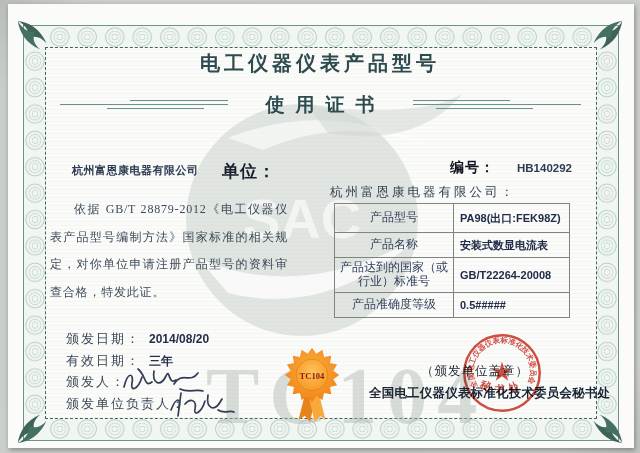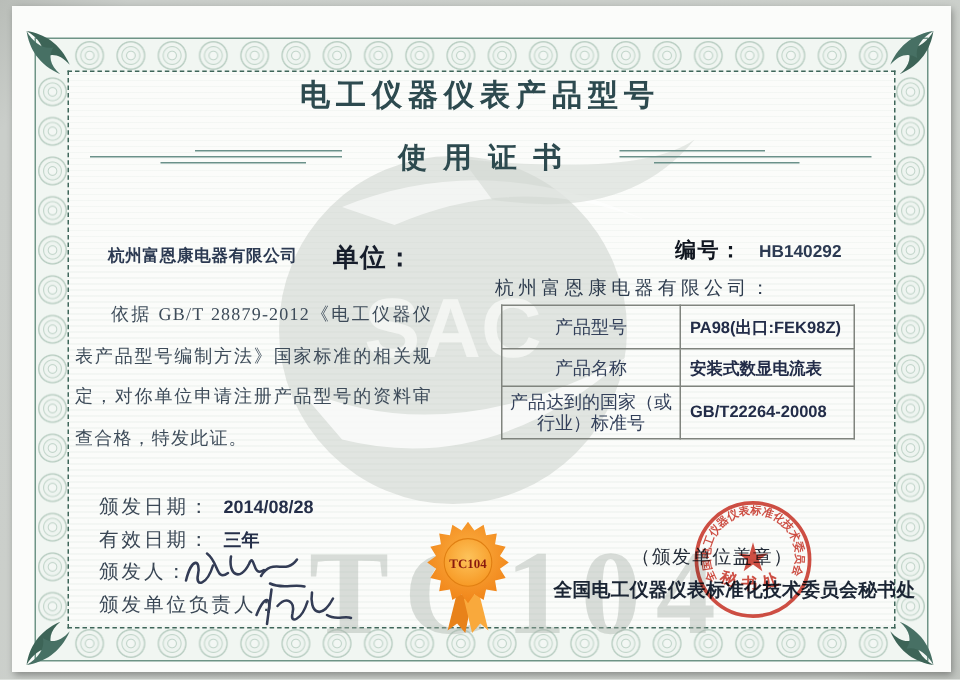--- a/index.html
+++ b/index.html
@@ -58,27 +58,27 @@
   .rules-right .r3{top:9px;left:14%;width:58%;}
   .company{position:absolute;left:72px;top:163px;font-size:11px;font-weight:bold;
     color:#2c3a52;letter-spacing:.5px;}
   .unit-label{position:absolute;left:222px;top:160px;font-size:17px;font-weight:bold;
     color:#161d2b;letter-spacing:1px;}
   .body-text{position:absolute;left:50px;top:196px;width:238px;
     font-family:"Liberation Serif","DejaVu Serif",serif;font-size:12px;
     line-height:27.5px;color:#3d4b59;text-indent:2em;letter-spacing:.8px;text-align:justify;}
   .serial{position:absolute;left:450px;top:158px;white-space:nowrap;}
   .serial-label{font-size:14px;font-weight:bold;color:#101620;letter-spacing:1px;margin-top:25px;}
-  .serial-value{font-size:11.5px;font-weight:bold;color:#2c3a52;margin-left:11px;text-align:right;}
+  .serial-value{font-size:11.5px;font-weight:bold;color:#2c3a52;margin-left:22px;text-align:right;}
   .tech-heading{position:absolute;left:330px;top:184px;
     font-family:"Liberation Serif","DejaVu Serif",serif;font-size:12.5px;
     color:#2e3c4e;letter-spacing:3px;}
   table.tech{position:absolute;left:334px;top:203px;width:236px;border-collapse:collapse;}
   table.tech td{border:1px solid #80847e;vertical-align:middle;}
-  td.tl{width:114px;text-align:center;font-family:Liberation Sans, sans-serif;
+  td.tl{width:114px;text-align:center;font-family:Liberation Mono, monospace;
     font-size:12px;color:#33405a;line-height:14.5px;padding:1px 2px;}
   td.tv{font-size:11px;font-weight:bold;color:#222c48;padding-left:6px;}
   tr.r1{height:29px}tr.r2{height:25px}tr.r3{height:35px}tr.r4{height:25px}
   .iss-row{position:absolute;left:66px;white-space:nowrap;}
   .iss-label{font-family:"Liberation Serif","DejaVu Serif",serif;font-size:13px;
     color:#3a4755;letter-spacing:2px;}
   .iss-value{font-size:12px;font-weight:bold;color:#252f49;margin-left:8px;}
   .row-date{top:329px}.row-valid{top:351px}.row-issuer{top:372px}.row-resp{top:394px}
   .sig{position:absolute;z-index:4;}
   .sig-1{left:116px;top:361px;width:92px;height:36px;}
@@ -181,25 +181,29 @@
           <td class="tv">PA98(出口:FEK98Z)</td>
         </tr>
         <tr class="r2">
           <td class="tl">产品名称</td>
           <td class="tv">安装式数显电流表</td>
         </tr>
         <tr class="r3">
           <td class="tl">产品达到的国家（或行业）标准号</td>
           <td class="tv">GB/T22264-20008</td>
         </tr>
+        <tr class="r4">
+          <td class="tl">产品准确度等级</td>
+          <td class="tv">0.5#####</td>
+        </tr>
       </tbody>
     </table>
 
     <div class="iss-row row-date">
-      <span class="iss-label">颁发日期：</span><span class="iss-value">2014/08/28</span>
+      <span class="iss-label">颁发日期：</span><span class="iss-value">2014/08/20</span>
     </div>
     <div class="iss-row row-valid">
       <span class="iss-label">有效日期：</span><span class="iss-value">三年</span>
     </div>
     <div class="iss-row row-issuer">
       <span class="iss-label">颁发人：</span>
     </div>
     <div class="iss-row row-resp">
       <span class="iss-label">颁发单位负责人：</span>
     </div>

